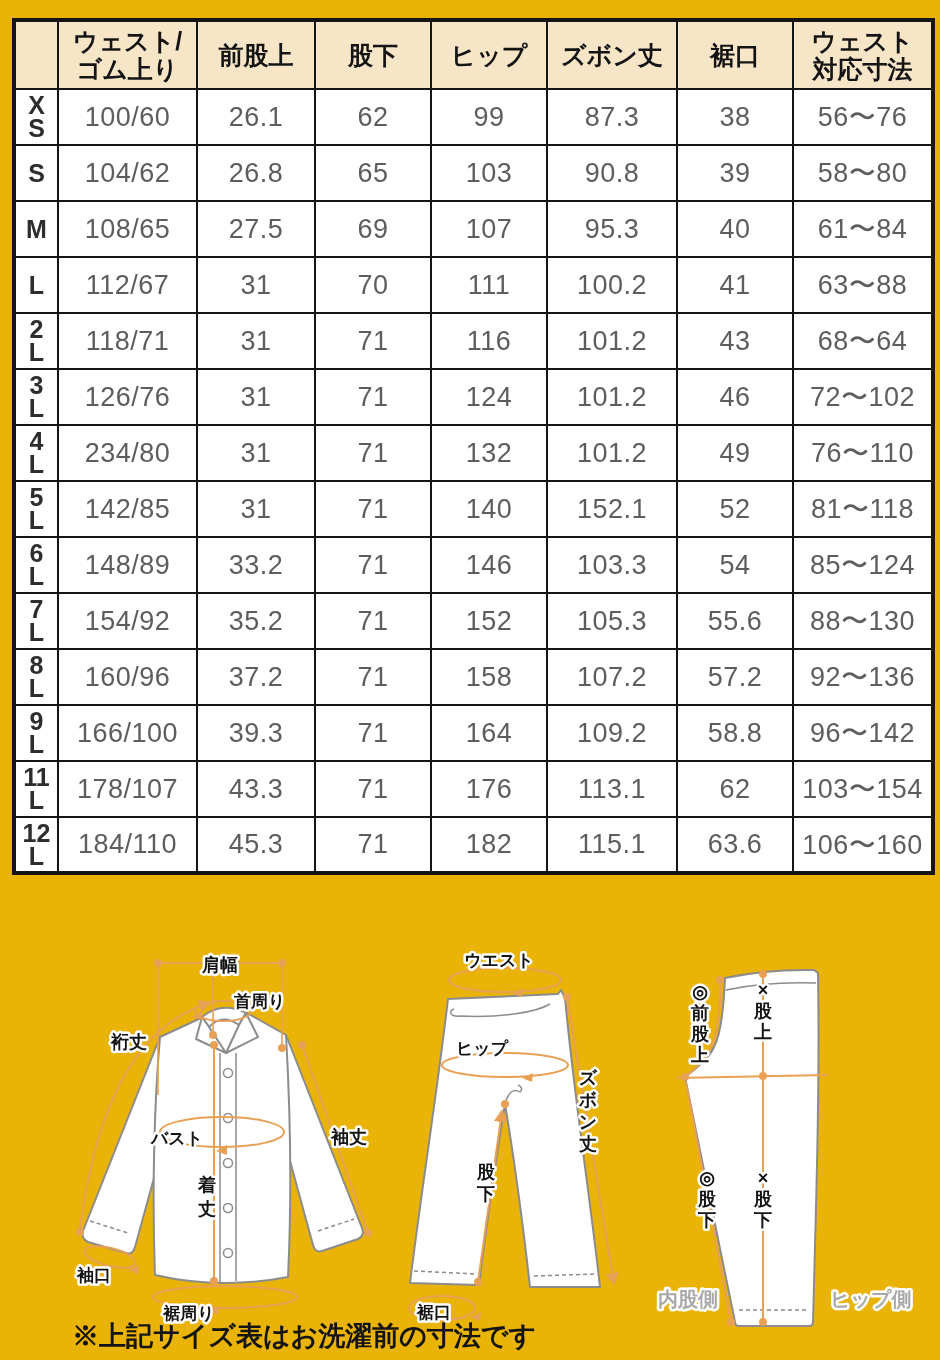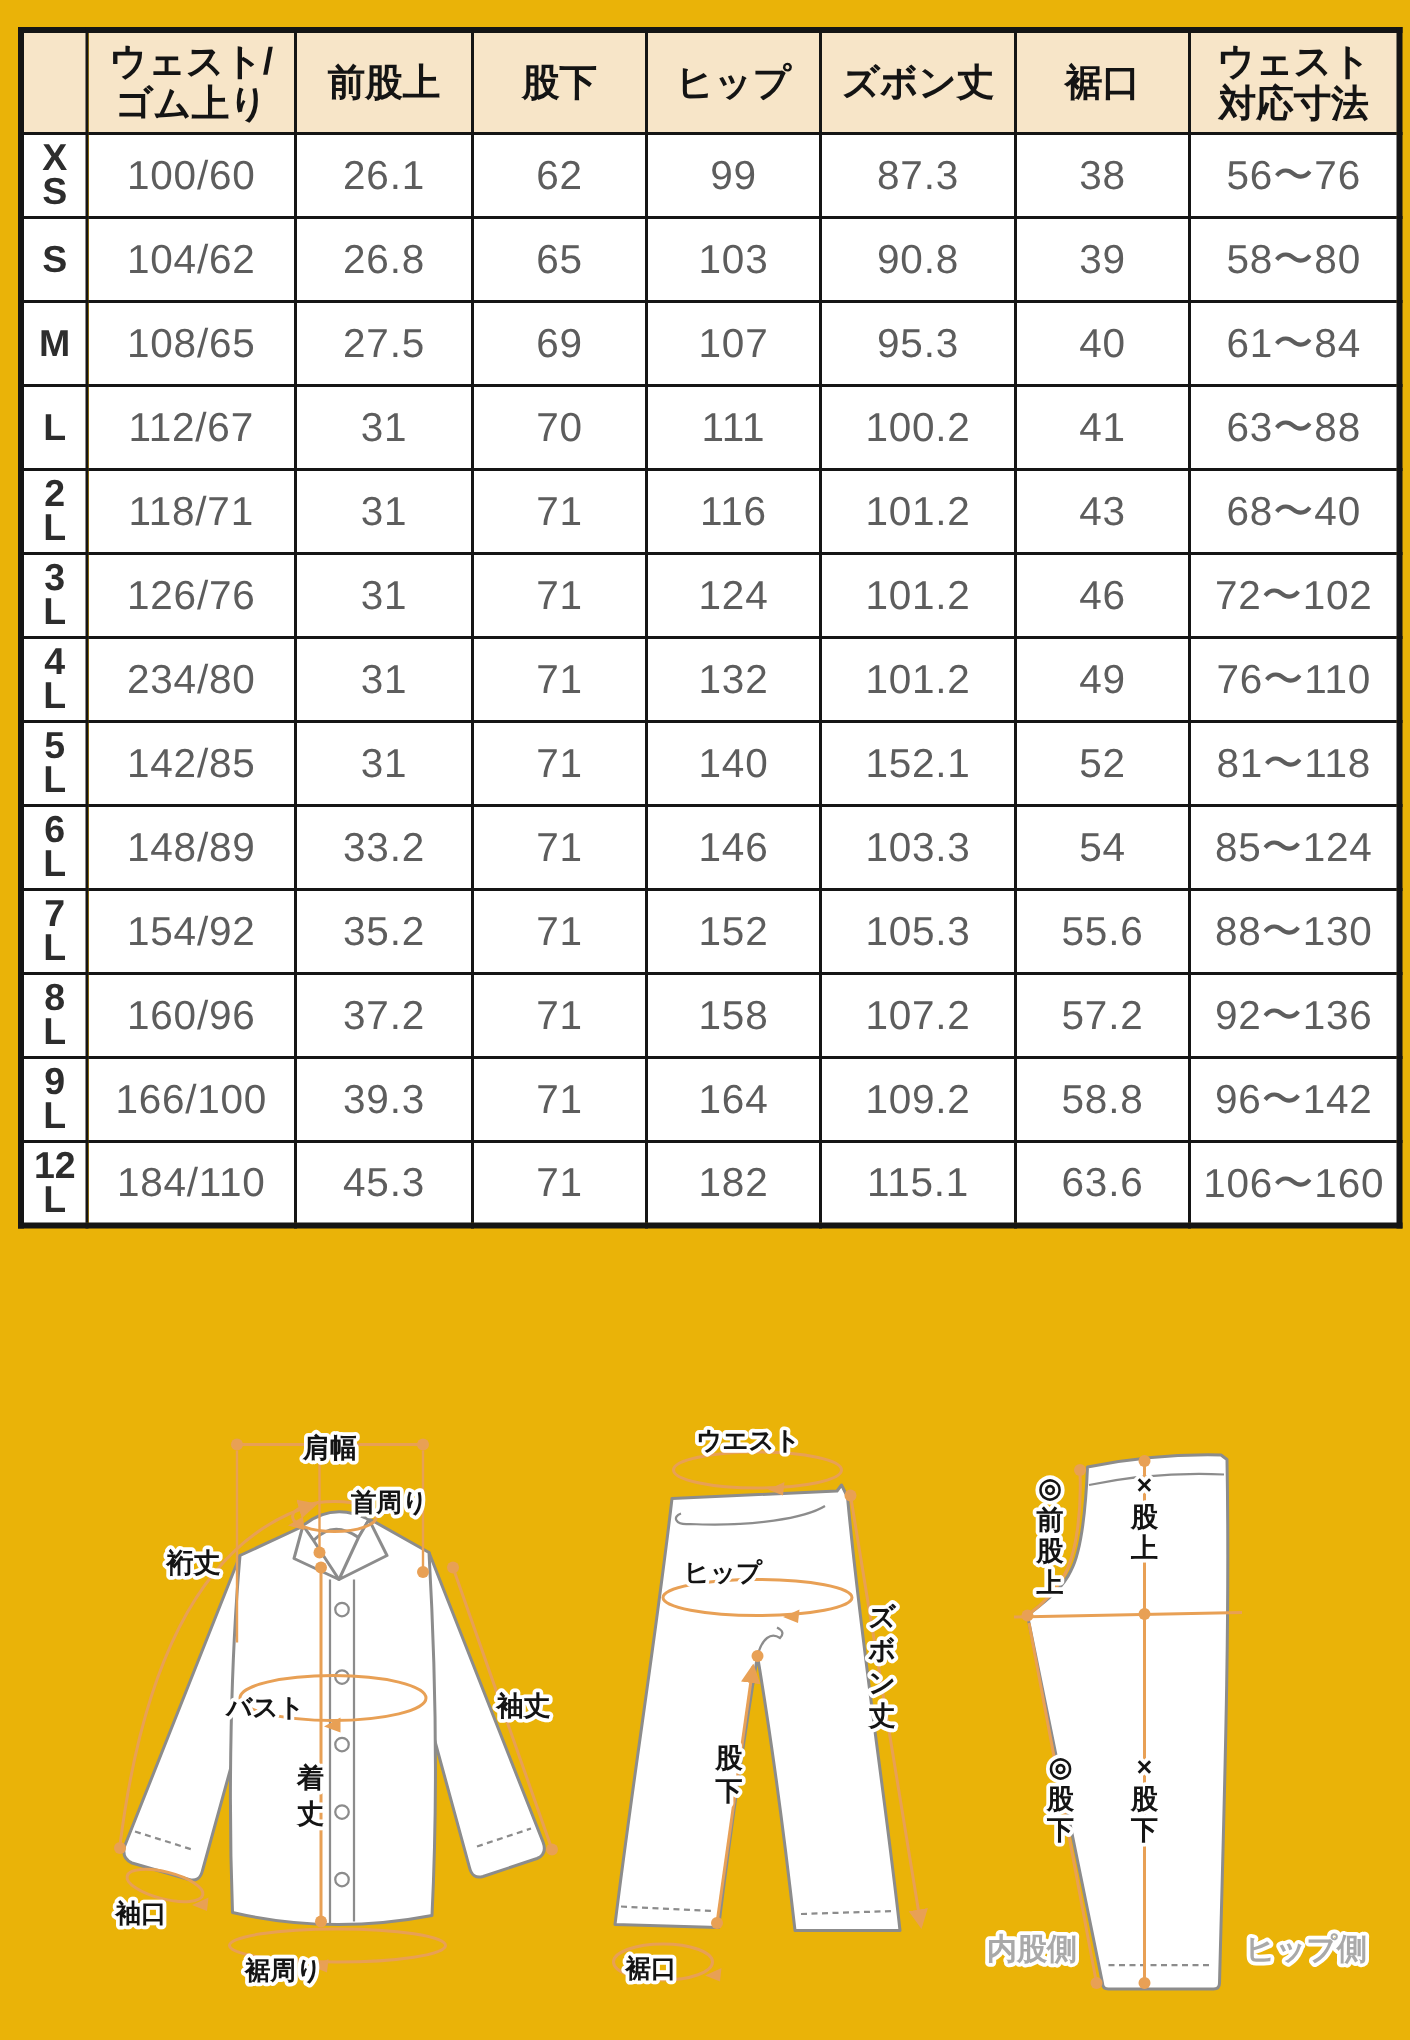--- a/index.html
+++ b/index.html
@@ -117,21 +117,21 @@
           <th>
             <div>2</div>
             <div>L</div>
           </th>
           <td>118/71</td>
           <td>31</td>
           <td>71</td>
           <td>116</td>
           <td>101.2</td>
           <td>43</td>
-          <td>68〜40</td>
+          <td>68〜64</td>
         </tr>
         <tr>
           <th>
             <div>3</div>
             <div>L</div>
           </th>
           <td>126/76</td>
           <td>31</td>
           <td>71</td>
           <td>124</td>
@@ -209,20 +209,33 @@
             <div>9</div>
             <div>L</div>
           </th>
           <td>166/100</td>
           <td>39.3</td>
           <td>71</td>
           <td>164</td>
           <td>109.2</td>
           <td>58.8</td>
           <td>96〜142</td>
+        </tr>
+        <tr>
+          <th>
+            <div>11</div>
+            <div>L</div>
+          </th>
+          <td>178/107</td>
+          <td>43.3</td>
+          <td>71</td>
+          <td>176</td>
+          <td>113.1</td>
+          <td>62</td>
+          <td>103〜154</td>
         </tr>
         <tr>
           <th>
             <div>12</div>
             <div>L</div>
           </th>
           <td>184/110</td>
           <td>45.3</td>
           <td>71</td>
           <td>182</td>
@@ -345,13 +358,14 @@
     <g>
       <text class="md" x="50" y="52" text-anchor="middle"><tspan x="50" y="52">◎</tspan><tspan x="50" y="73">前</tspan><tspan x="50" y="94">股</tspan><tspan x="50" y="115">上</tspan></text>
       <text class="md" x="113" y="50" text-anchor="middle"><tspan x="113" y="50">×</tspan><tspan x="113" y="71">股</tspan><tspan x="113" y="92">上</tspan></text>
       <text class="md" x="57" y="238" text-anchor="middle"><tspan x="57" y="238">◎</tspan><tspan x="57" y="259">股</tspan><tspan x="57" y="280">下</tspan></text>
       <text class="md" x="113" y="238" text-anchor="middle"><tspan x="113" y="238">×</tspan><tspan x="113" y="259">股</tspan><tspan x="113" y="280">下</tspan></text>
       <text class="gray" x="8" y="360">内股側</text>
       <text class="gray" x="180" y="360">ヒップ側</text>
     </g>
   </svg>
 
+  <div class="footnote">※上記サイズ表はお洗濯前の寸法です</div>
 </div>
 
 </body></html>

